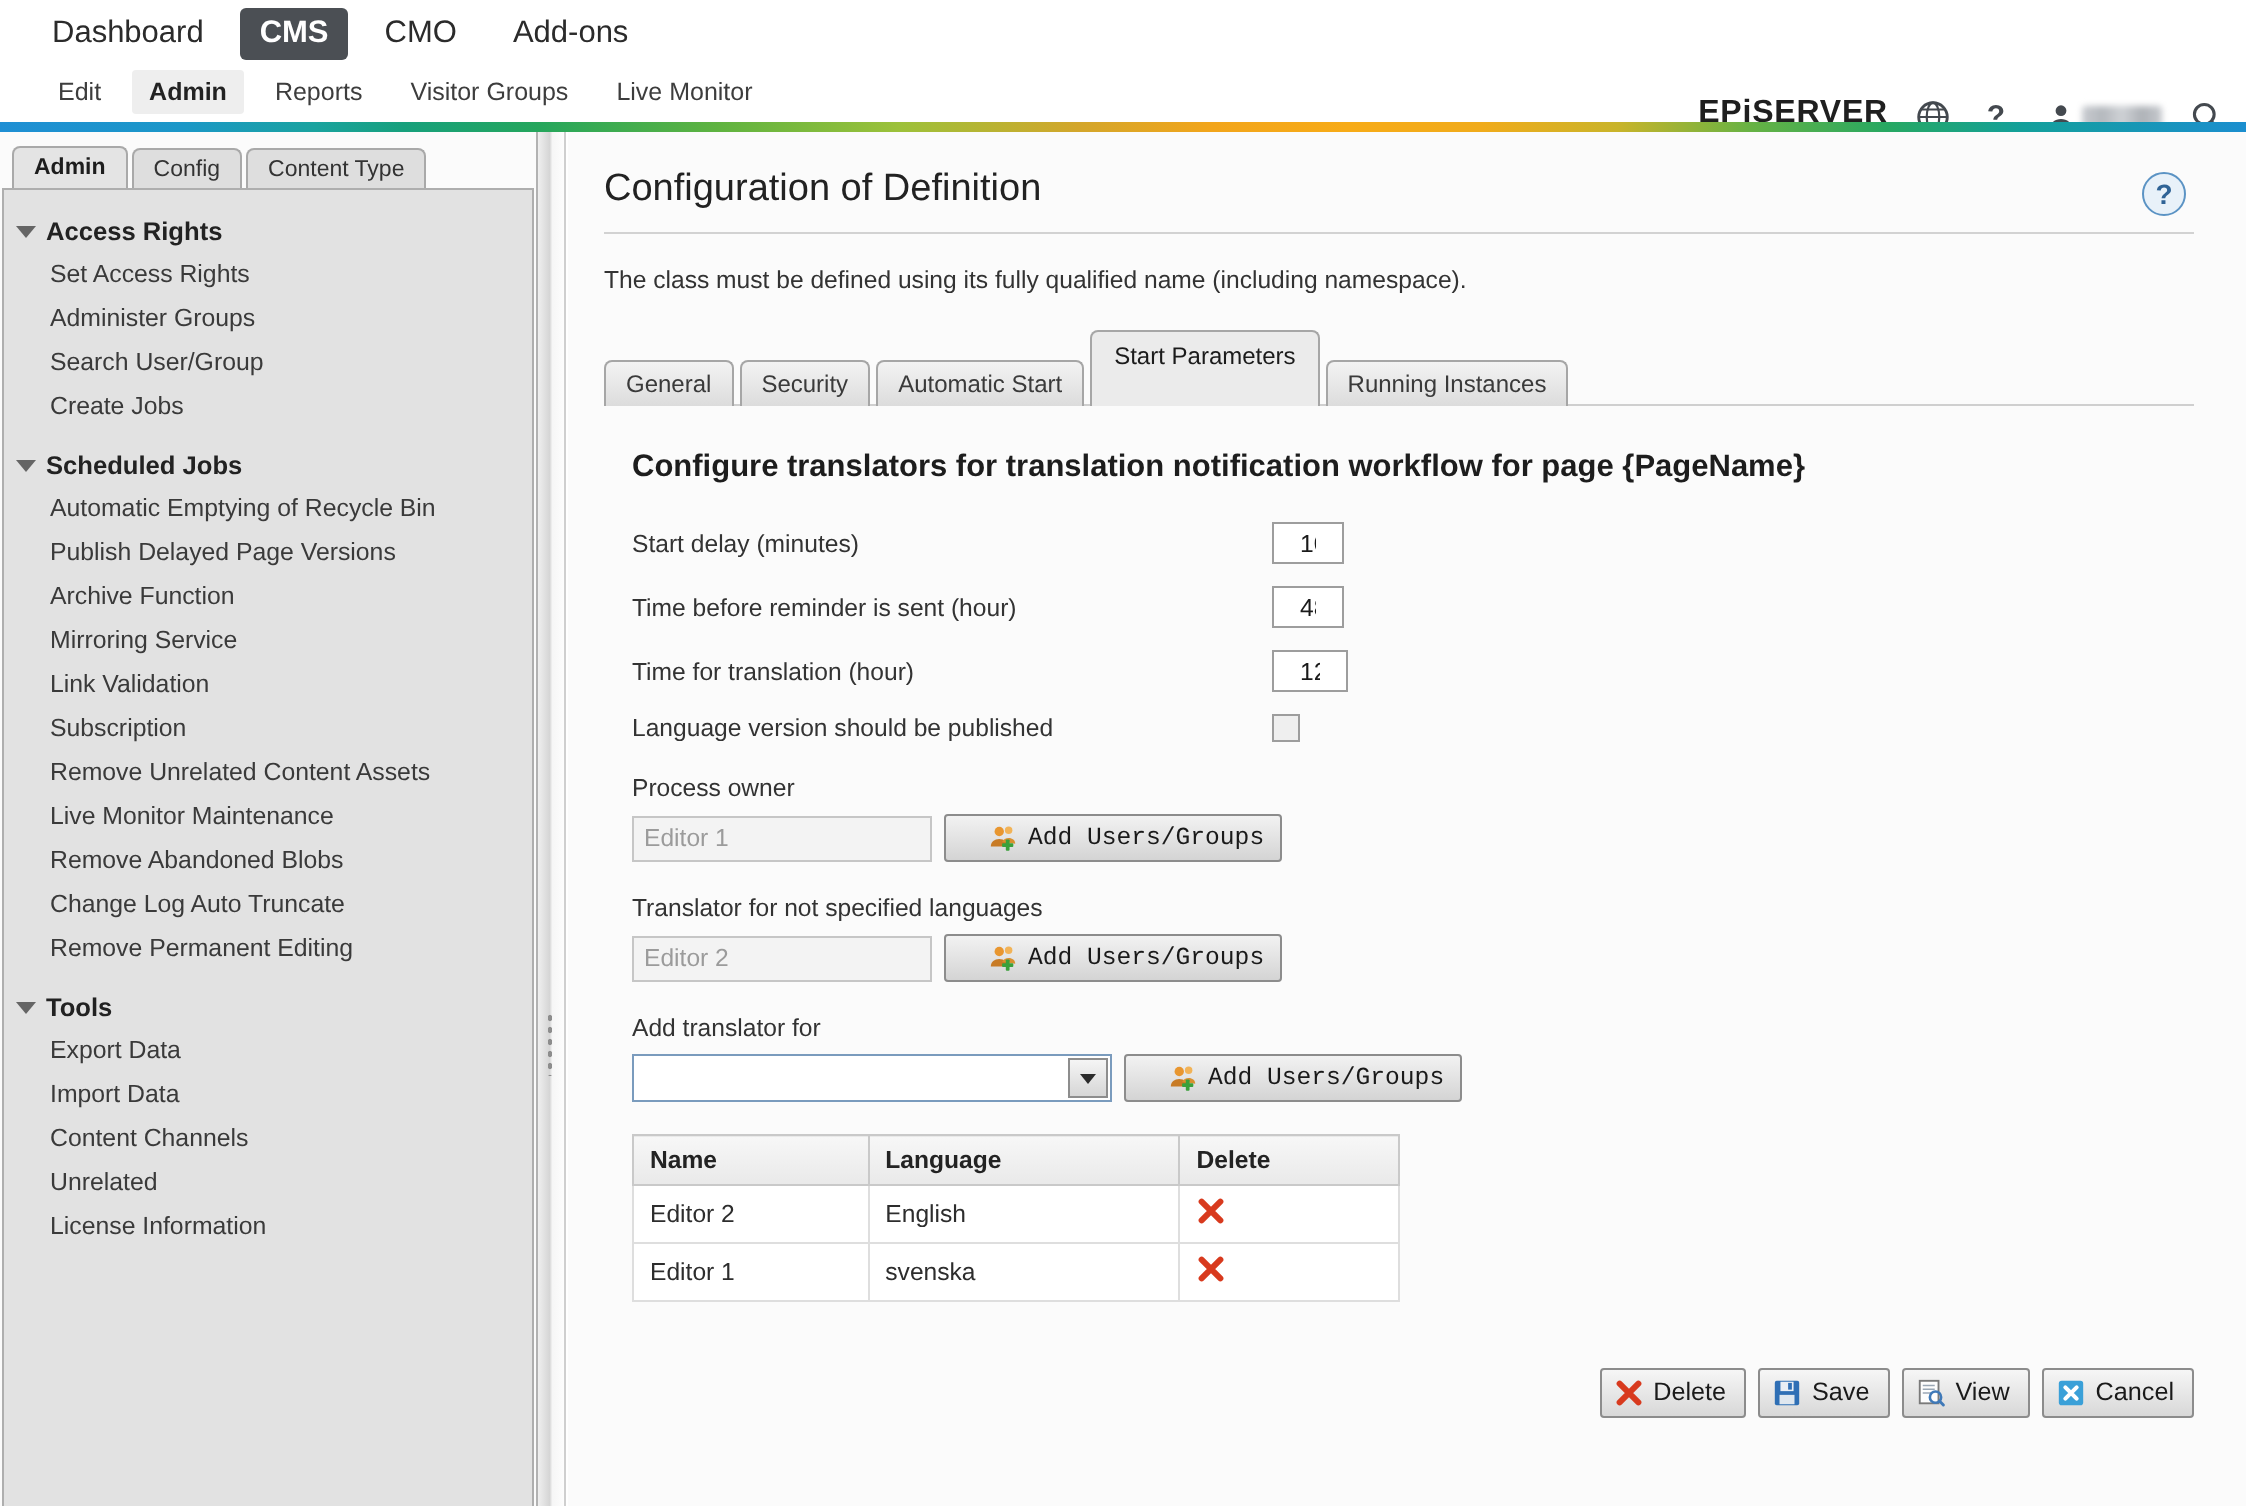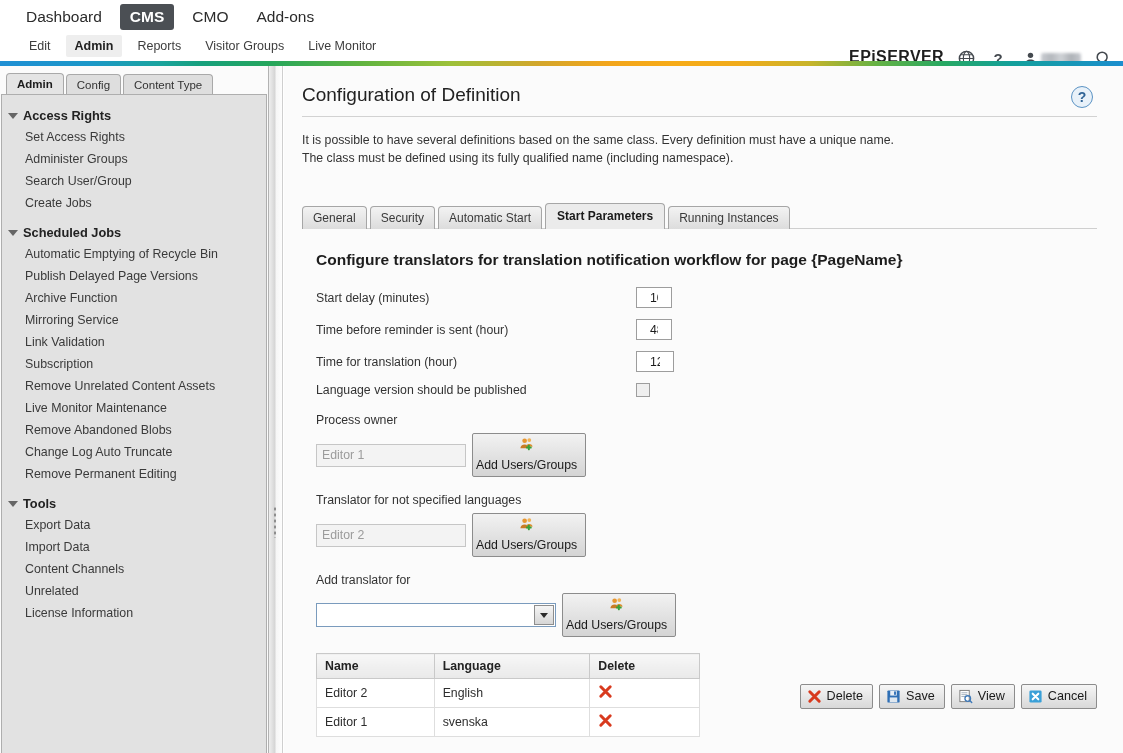--- a/index.html
+++ b/index.html
@@ -124,21 +124,21 @@
 
   
   .ctabs { display: flex; align-items: flex-end; gap: 3px; position: relative; }
   .ctab {
     font-size: 12px; color: #3a3a3a;
     background: linear-gradient(180deg,#f3f3f3,#dcdcdc);
     border: 1px solid #a6a6a6; border-bottom: none;
     border-radius: 4px 4px 0 0; padding: 4px 10px; cursor: pointer; line-height: 14px;
   }
   .ctab.active {
-    background: #ebebeb; font-weight: bold; color: #1b1b1b; padding: 5px 11px 6px; margin-top: 20px;
+    background: #ebebeb; font-weight: normal; color: #1b1b1b; padding: 5px 11px 18px;
   }
   .ctabs-rule { height: 1px; background: #cfcfcf; margin-top: -1px; }
 
   
   .form-wrap { padding: 12px 0 0 14px; }
   .form-head { font-size: 15.5px; font-weight: bold; color: #1d1d1d; margin: 10px 0 18px 0; }
   .frow { display: flex; align-items: center; margin-bottom: 11px; }
   .flabel { width: 320px; font-size: 12.3px; color: #333; }
   .tinput {
     width: 36px; height: 21px; border: 1px solid #9d9d9d; background: #fff;
@@ -150,24 +150,23 @@
   .sec-label { font-size: 12.3px; color: #333; margin: 16px 0 6px 0; }
   .inline-row { display: flex; align-items: center; gap: 6px; }
   .ro-input {
     width: 150px; height: 23px; border: 1px solid #c6c6c6; background: #f3f3f3;
     font-size: 12.3px; color: #9b9b9b; padding: 0 5px; line-height: 21px;
   }
   .btn-aug {
     display: inline-flex; align-items: center; gap: 5px;
     background: linear-gradient(180deg,#f2f2f2,#d4d4d4);
     border: 1px solid #8c8c8c; border-radius: 2px;
-    padding: 3px 8px 3px 3px; font-size: 12.3px; color: #1a1a1a;
+    padding: 3px 8px 3px 21px; font-size: 12.3px; color: #1a1a1a;
     cursor: pointer; line-height: 16px; white-space: nowrap;
-    font-family: Liberation Sans, sans-serif;
-    flex-direction: column;
+    font-family: Liberation Mono, monospace;
   }
   .combo {
     position: relative; width: 240px; height: 24px;
     border: 1px solid #7a9bbd; background: #fff;
   }
   .combo .arrow {
     position: absolute; right: 1px; top: 1px; width: 20px; height: 20px;
     background: linear-gradient(180deg,#f5f5f5,#d6d6d6);
     border: 1px solid #8d8d8d; display: flex; align-items: center; justify-content: center;
     cursor: pointer;
@@ -303,21 +302,20 @@
   <div class="splitter">
     <div class="grip"></div>
   </div>
 
   <div class="main">
 
     <div class="page-title">Configuration of Definition</div>
     <div class="title-rule"></div>
 
     <div class="desc">
-      <div>It is possible to have several definitions based on the same class. Every definition must have a unique name.</div>
       <div>The class must be defined using its fully qualified name (including namespace).</div>
     </div>
 
     <div class="ctabs">
       <div class="ctab">General</div>
       <div class="ctab">Security</div>
       <div class="ctab">Automatic Start</div>
       <div class="ctab active">Start Parameters</div>
       <div class="ctab">Running Instances</div>
     </div>

